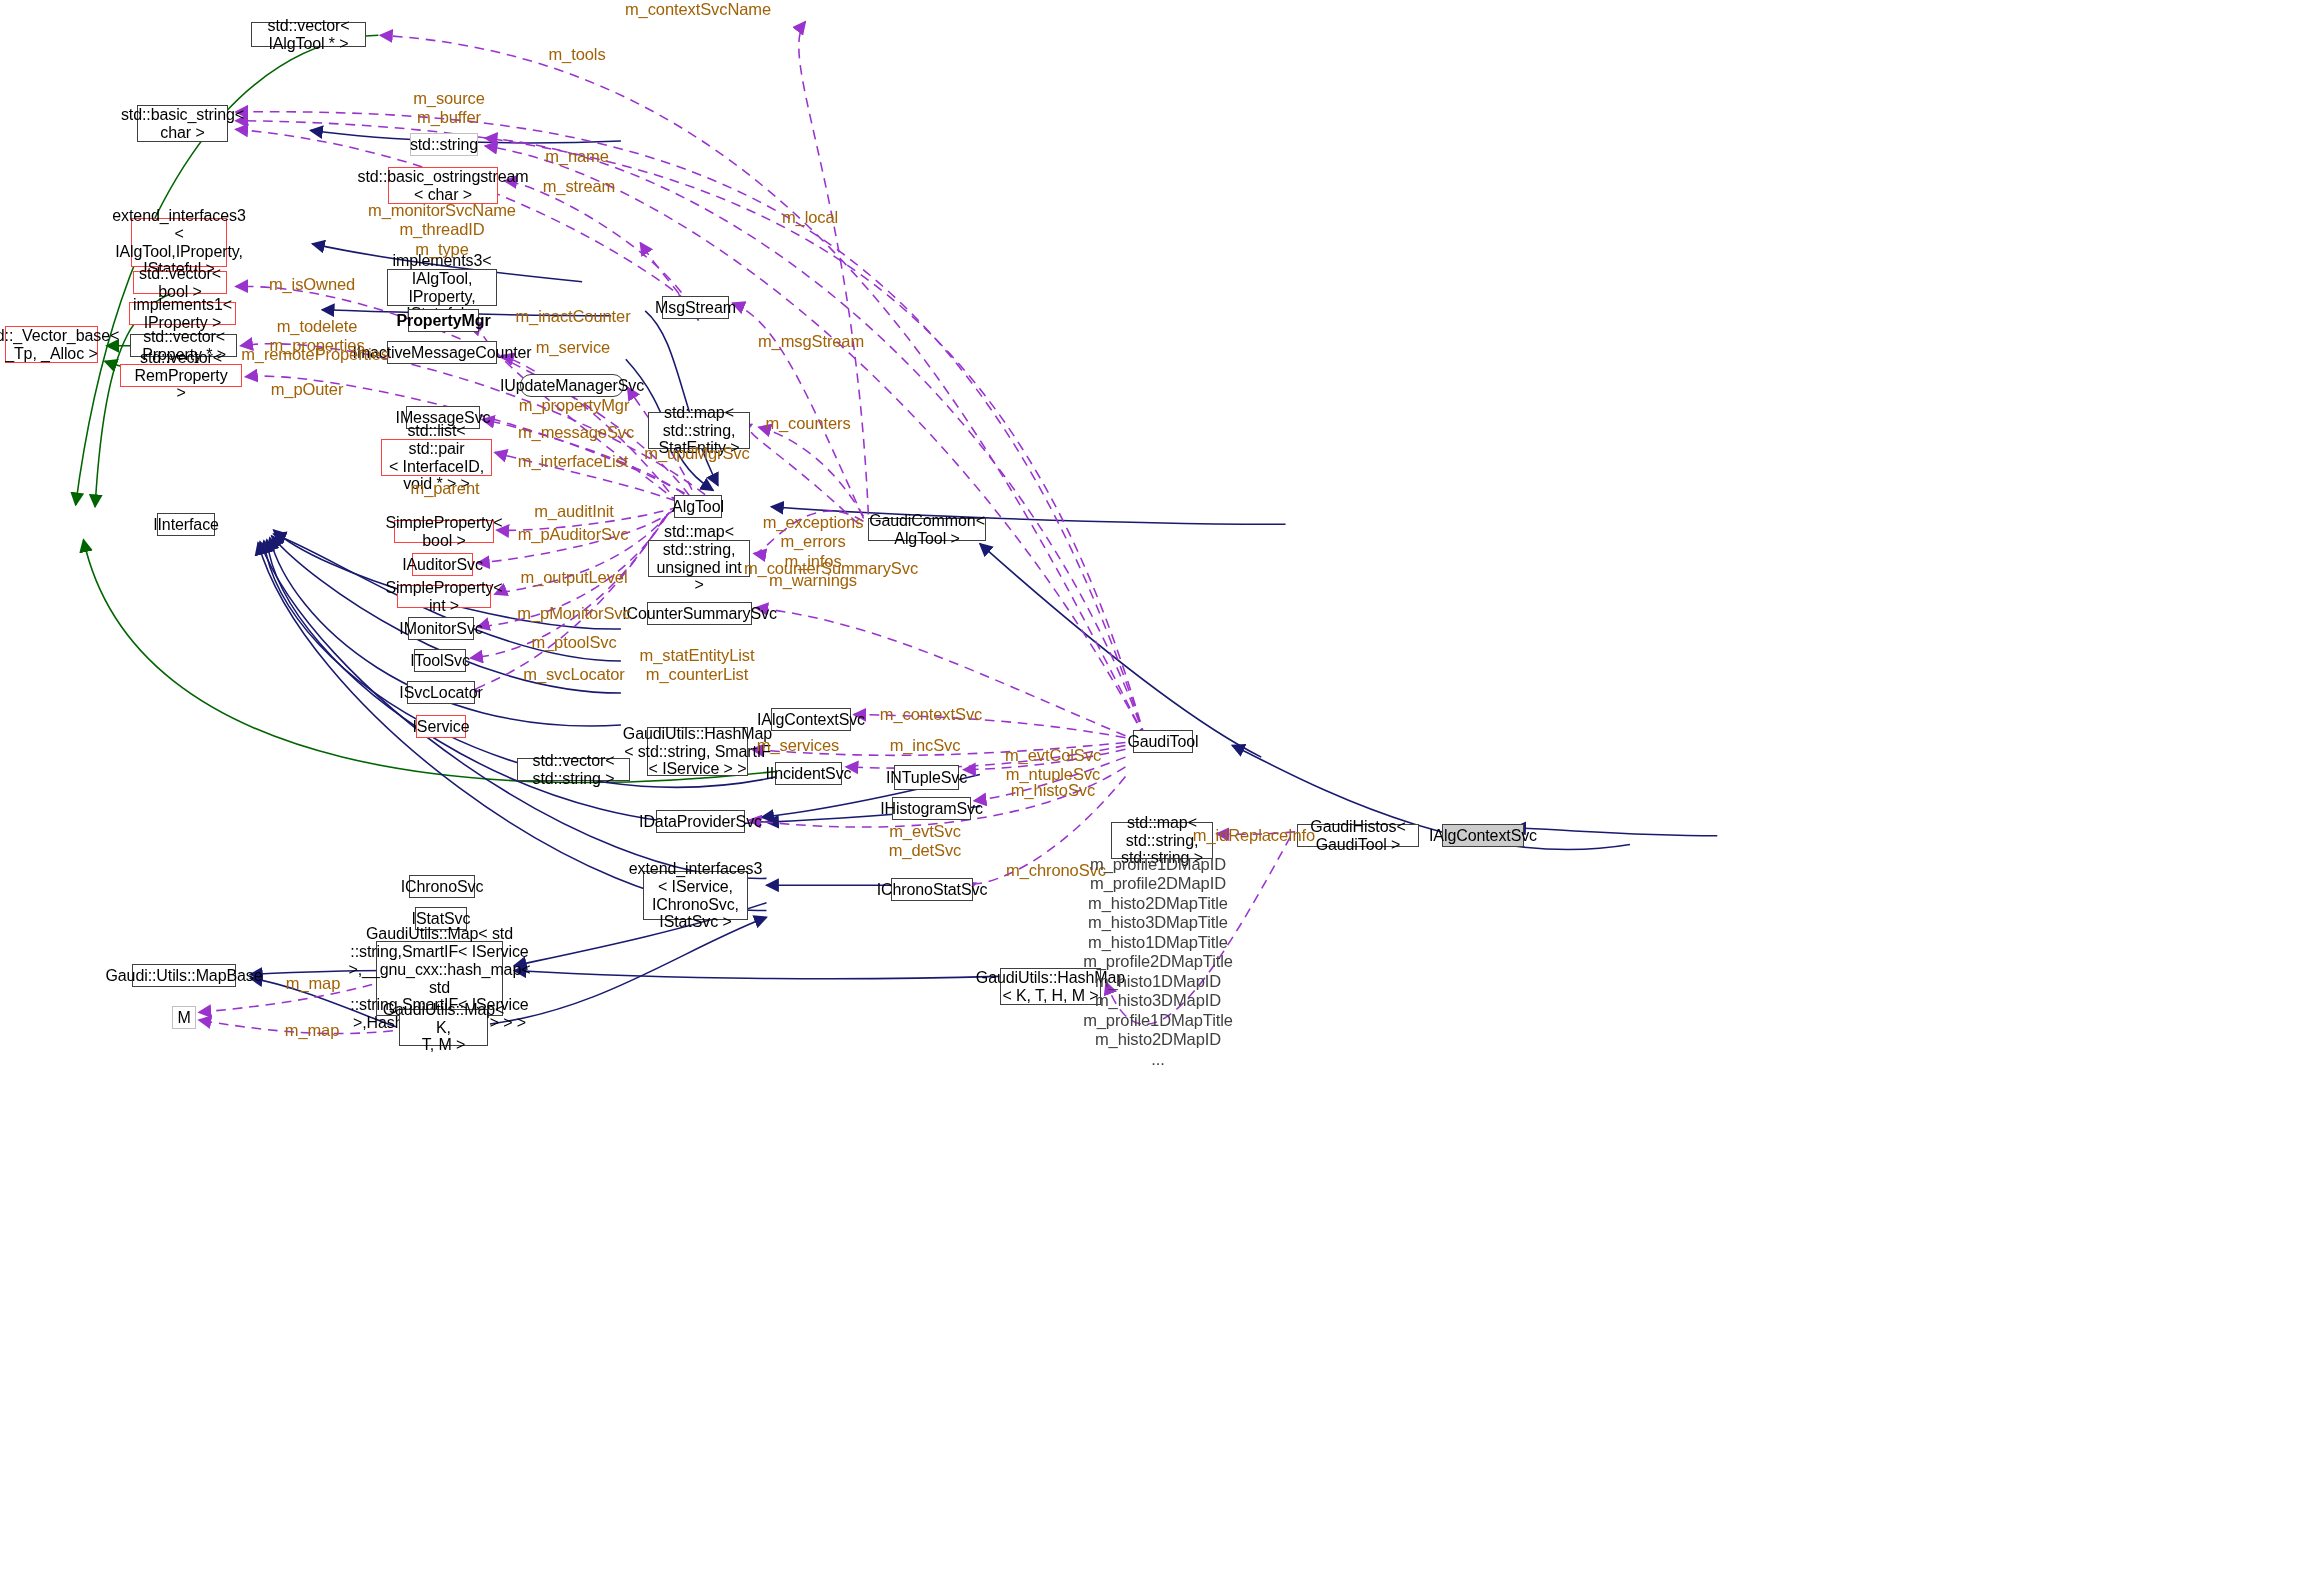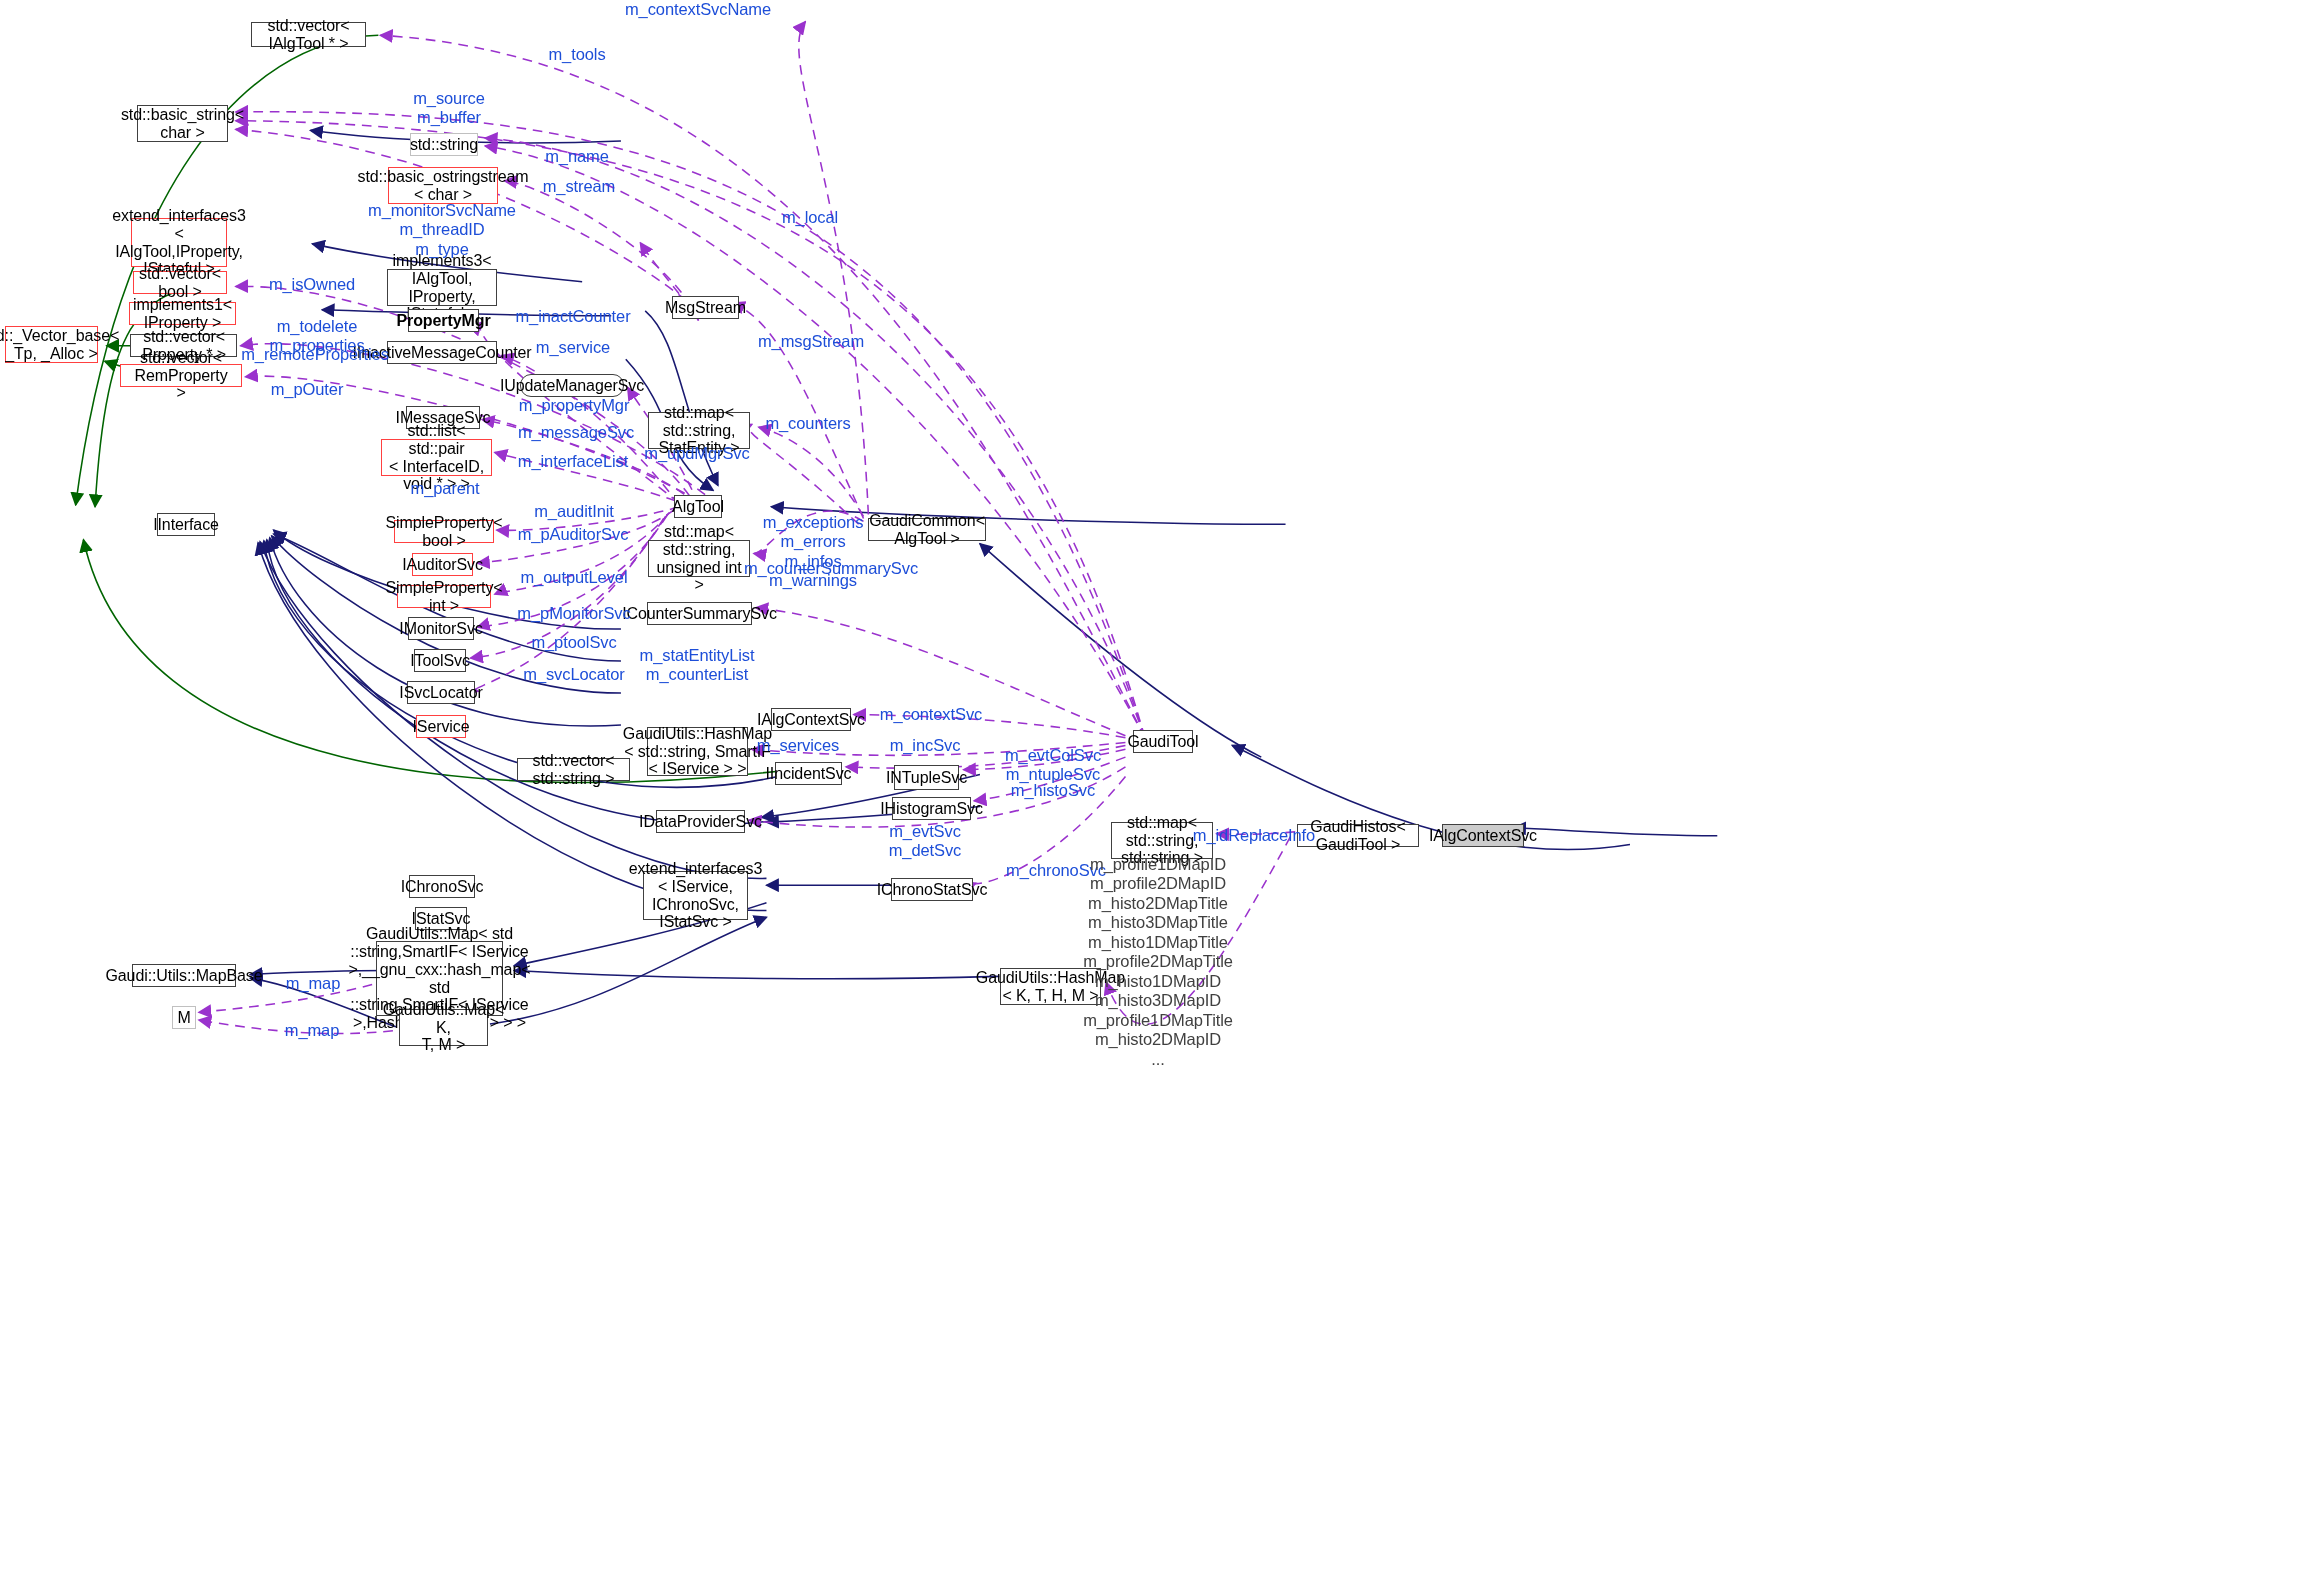--- a/index.html
+++ b/index.html
@@ -48,21 +48,21 @@
     border-width: 1.5px;
   }
   .node.current {
     background: #cccccc;
     border-color: #404040;
     border-width: 1.5px;
   }
   .edgelabel {
     position: absolute;
     font-size: 16.5px;
-    color: #1d4ed8;
+    color: #a16207;
     text-align: center;
     white-space: pre-line;
     line-height: 1.18;
     transform: translateX(-50%);
     letter-spacing: -0.1px;
   }
   .memberlist {
     position: absolute;
     font-size: 16.5px;
     color: #404040;
@@ -178,21 +178,21 @@
       <div class="node red" style="left: 388px; top: 167px; width: 110px; height: 37px;">std::basic_ostringstream
 &lt; char &gt;</div>
       <div class="node red" style="left: 131px; top: 218px; width: 96px; height: 49px;">extend_interfaces3
 &lt; IAlgTool,IProperty,
 IStateful &gt;</div>
       <div class="node" style="left: 387px; top: 269px; width: 110px; height: 37px;">implements3&lt; IAlgTool,
 IProperty, IStateful &gt;</div>
       <div class="node red" style="left: 133px; top: 271px; width: 94px; height: 23px;">std::vector&lt; bool &gt;</div>
       <div class="node red" style="left: 129px; top: 302px; width: 107px; height: 23px;">implements1&lt; IProperty &gt;</div>
       <div class="node" style="left: 408px; top: 309px; width: 71px; height: 23px; font-weight: bold;">PropertyMgr</div>
-      <div class="node" style="left: 662px; top: 296px; width: 67px; height: 23px; margin-left: 10px;">MsgStream</div>
+      <div class="node" style="left: 662px; top: 296px; width: 67px; height: 23px;">MsgStream</div>
       <div class="node red" style="left: 4.9px; top: 326px; width: 93px; height: 37px;">std::_Vector_base&lt;
 _Tp, _Alloc &gt;</div>
       <div class="node" style="left: 130px; top: 334px; width: 107px; height: 23px; padding-left: 8px;">std::vector&lt; Property * &gt;</div>
       <div class="node" style="left: 387px; top: 341px; width: 110px; height: 23px;">IInactiveMessageCounter</div>
       <div class="node red" style="left: 120px; top: 364px; width: 122px; height: 23px;">std::vector&lt; RemProperty &gt;</div>
       <div class="node" style="left: 520px; top: 374px; width: 104px; height: 23px; border-radius: 11px;">IUpdateManagerSvc</div>
       <div class="node" style="left: 406px; top: 406px; width: 74px; height: 23px;">IMessageSvc</div>
       <div class="node" style="left: 648px; top: 412px; width: 102px; height: 37px;">std::map&lt; std::string,
 StatEntity &gt;</div>
       <div class="node red" style="left: 381px; top: 439px; width: 111px; height: 37px;">std::list&lt; std::pair

